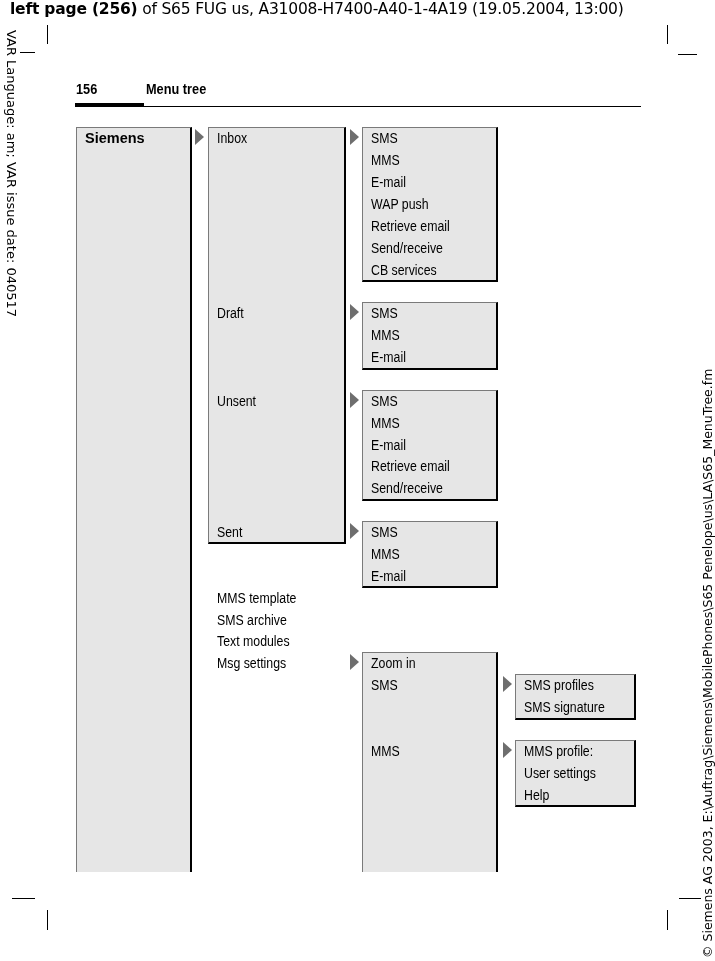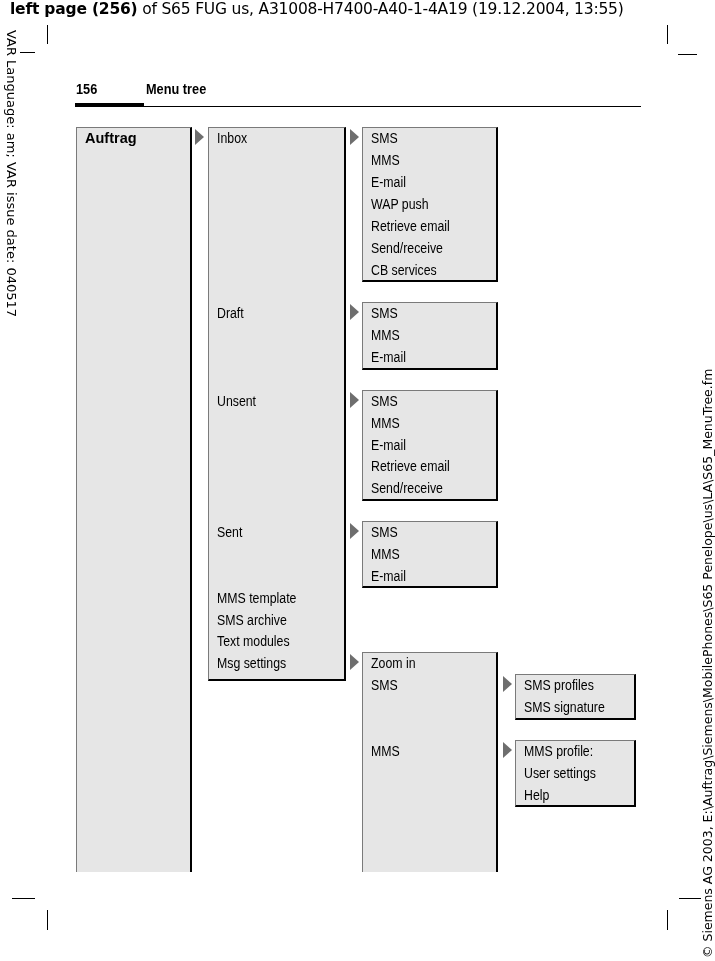--- a/index.html
+++ b/index.html
@@ -22,45 +22,45 @@
          border-right:2px solid #000; border-bottom:2px solid #000; box-sizing:border-box; }
   .box.open { border-bottom:none; }
   .item { position:absolute; left:8px; font-size:14px; white-space:nowrap; transform:scaleX(0.88); transform-origin:0 0; }
   .item.bold { font-weight:bold; font-size:14.5px; transform:none; }
   .arrow { position:absolute; width:0; height:0; border-top:8px solid transparent; border-bottom:8px solid transparent;
            border-left:9px solid #6e6e6e; }
 </style>
 </head>
 <body>
 
-<div class="abs slug"><b>left page (256)</b><span> of S65 FUG us, A31008-H7400-A40-1-4A19 (19.12.2004, 13:55)</span></div>
+<div class="abs slug"><b>left page (256)</b><span> of S65 FUG us, A31008-H7400-A40-1-4A19 (19.05.2004, 13:00)</span></div>
 
 <div class="abs vtext-left">VAR Language: am; VAR issue date: 040517</div>
 <div class="abs vtext-right">© Siemens AG 2003, E:\Auftrag\Siemens\MobilePhones\S65 Penelope\us\LA\S65_MenuTree.fm</div>
 
 <div class="crop" style="left:47px;top:25px;width:1px;height:19px;"></div>
 <div class="crop" style="left:20px;top:52px;width:15px;height:1px;"></div>
 <div class="crop" style="left:667px;top:25px;width:1px;height:19px;"></div>
 <div class="crop" style="left:678px;top:54px;width:19px;height:1px;"></div>
 <div class="crop" style="left:12px;top:898px;width:23px;height:1px;"></div>
 <div class="crop" style="left:47px;top:910px;width:1px;height:20px;"></div>
 <div class="crop" style="left:679px;top:898px;width:22px;height:1px;"></div>
 <div class="crop" style="left:667px;top:910px;width:1px;height:20px;"></div>
 
 <div class="abs pagenum">156</div>
 <div class="abs pagetitle">Menu tree</div>
 <div class="abs rule-thick"></div>
 <div class="abs rule-thin"></div>
 
 <div class="box open" style="left:76px;top:127px;width:116px;height:745px;">
-  <div class="item bold" style="top:2px;">Auftrag</div>
+  <div class="item bold" style="top:2px;">Siemens</div>
 </div>
 <div class="arrow" style="left:195px;top:129px;"></div>
 
-<div class="box" style="left:208px;top:127px;width:138px;height:554px;">
+<div class="box" style="left:208px;top:127px;width:138px;height:417px;">
   <div class="item" style="top:2px;">Inbox</div>
   <div class="item" style="top:177px;">Draft</div>
   <div class="item" style="top:265px;">Unsent</div>
   <div class="item" style="top:396px;">Sent</div>
   <div class="item" style="top:462px;">MMS template</div>
   <div class="item" style="top:484px;">SMS archive</div>
   <div class="item" style="top:505px;">Text modules</div>
   <div class="item" style="top:527px;">Msg settings</div>
 </div>
 

